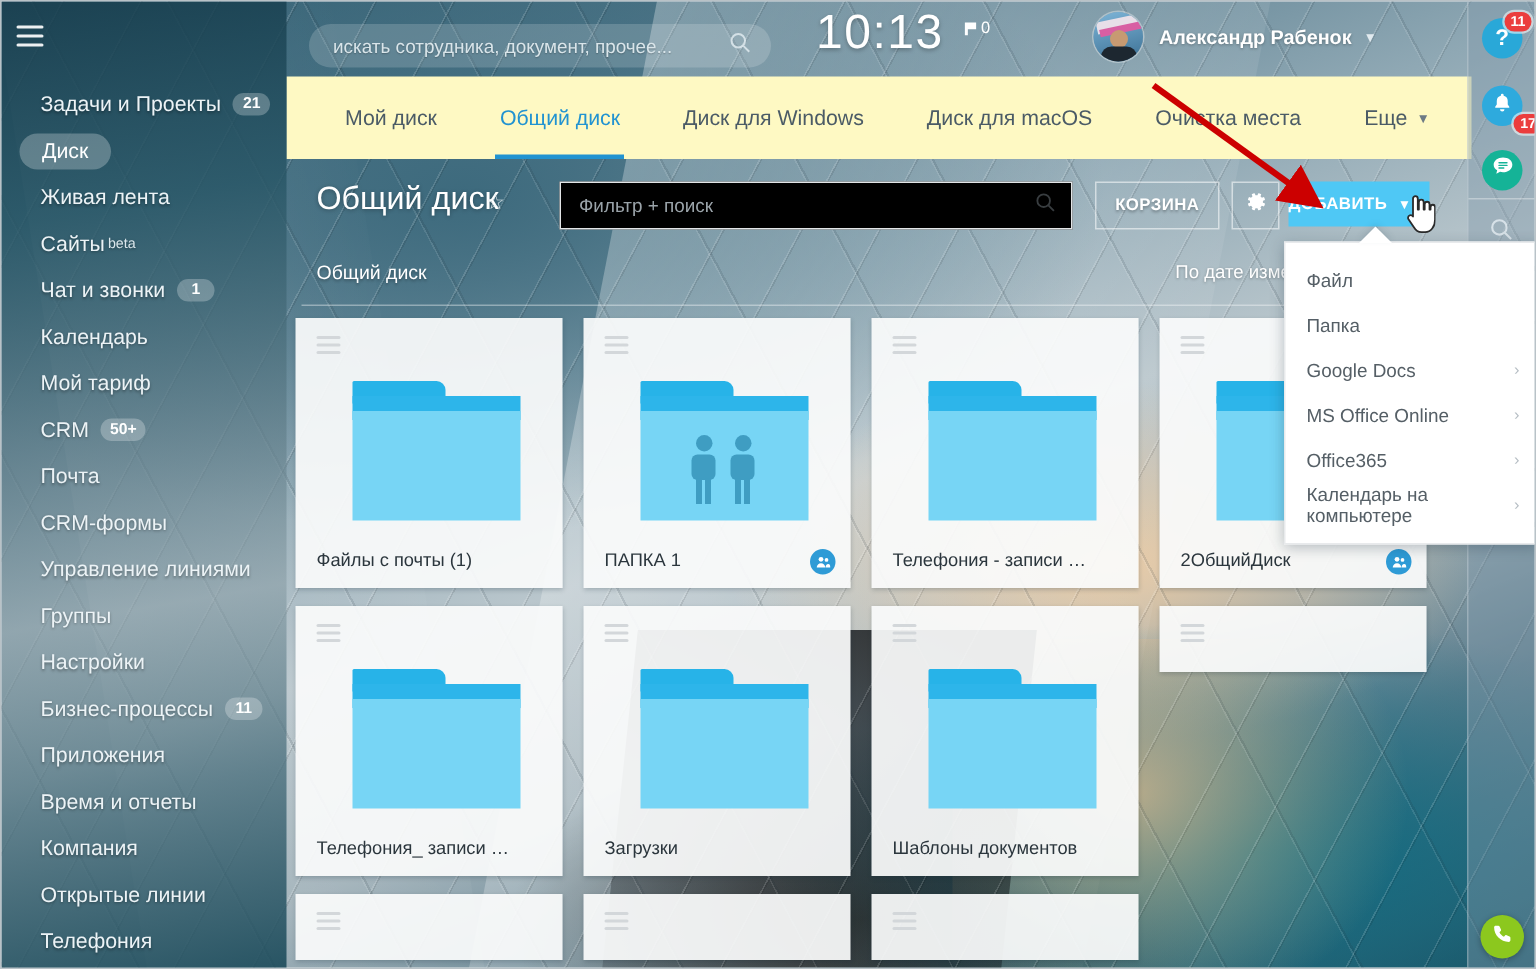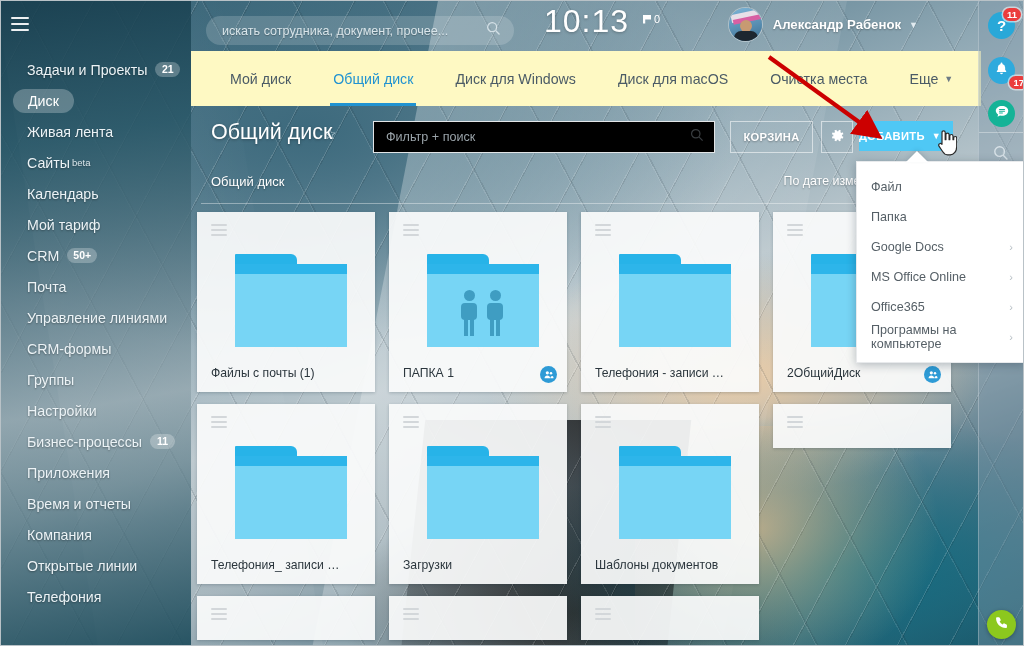--- a/index.html
+++ b/index.html
@@ -290,37 +290,41 @@
         <span class="pill">Диск</span>
       </div>
       <div class="mi">
         <span class="lbl">Живая лента</span>
       </div>
       <div class="mi">
         <span class="lbl">Сайты</span>
           <span class="beta">beta</span>
       </div>
       <div class="mi">
+        <span class="lbl">Чат и звонки</span>
+          <span class="badge">1</span>
+      </div>
+      <div class="mi">
         <span class="lbl">Календарь</span>
       </div>
       <div class="mi">
         <span class="lbl">Мой тариф</span>
       </div>
       <div class="mi">
         <span class="lbl">CRM</span>
           <span class="badge">50+</span>
       </div>
       <div class="mi">
         <span class="lbl">Почта</span>
       </div>
       <div class="mi">
+        <span class="lbl">CRM-формы</span>
+      </div>
+      <div class="mi">
         <span class="lbl">Управление линиями</span>
-      </div>
-      <div class="mi">
-        <span class="lbl">CRM-формы</span>
       </div>
       <div class="mi">
         <span class="lbl">Группы</span>
       </div>
       <div class="mi">
         <span class="lbl">Настройки</span>
       </div>
       <div class="mi">
         <span class="lbl">Бизнес-процессы</span>
           <span class="badge">11</span>
@@ -651,21 +655,21 @@
       </div>
       <div class="dd-item">
         <span>MS Office Online</span>
         <span class="chev">›</span>
       </div>
       <div class="dd-item">
         <span>Office365</span>
         <span class="chev">›</span>
       </div>
       <div class="dd-item">
-        <span>Программы на компьютере</span>
+        <span>Календарь на компьютере</span>
         <span class="chev">›</span>
       </div>
     </div>
   </div>
 
   <svg class="annot" viewBox="0 0 1024 646">
     <defs>
       <marker id="redhead" markerWidth="7" markerHeight="7" refX="5.4" refY="3.5" orient="auto">
         <polygon points="0,0 7,3.5 0,7" fill="#cc0000"></polygon>
       </marker>

